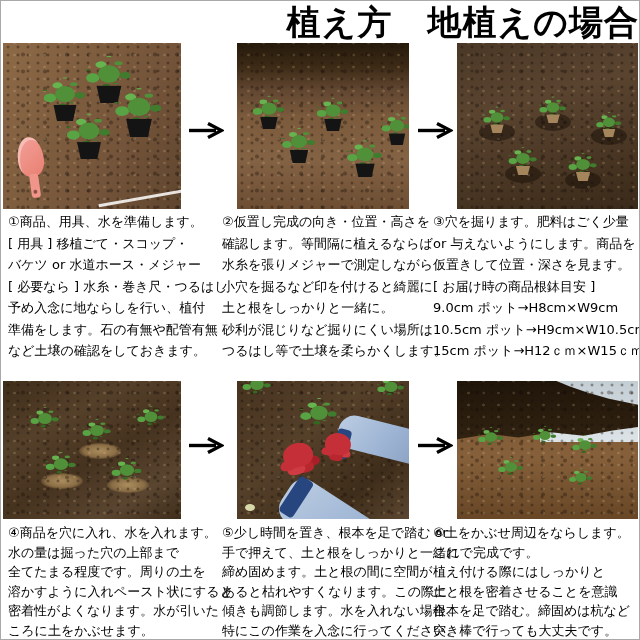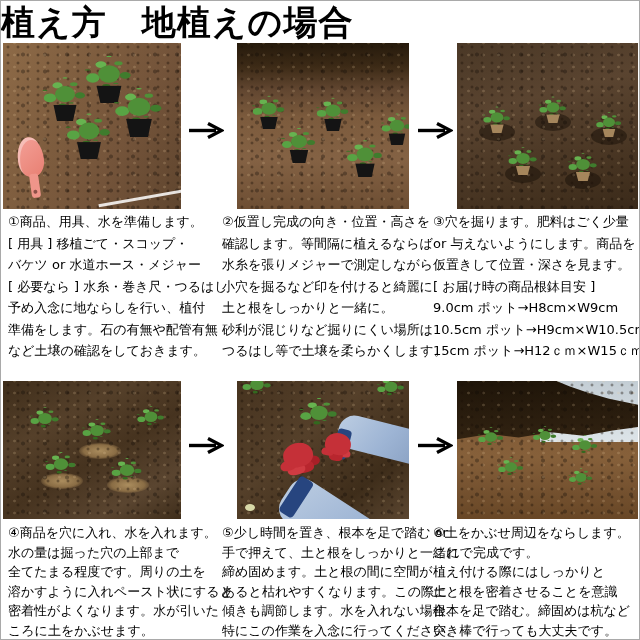--- a/index.html
+++ b/index.html
@@ -3,21 +3,21 @@
 <meta charset="utf-8">
 <style>
   html,body{margin:0;padding:0;background:#fff;}
   .page{
     position:relative;width:638px;height:638px;background:#ffffff;
     border:1px solid #a9a9a9;overflow:hidden;
     font-family:"DejaVu Sans","Liberation Sans",sans-serif;color:#000;
   }
   .title{
     position:absolute;top:0;left:0;width:100%;height:42px;
-    text-align:left;font-size:34px;font-weight:700;letter-spacing:1px;line-height:42px;
+    text-align:right;font-size:34px;font-weight:700;letter-spacing:1px;line-height:42px;
   }
   
   .photo{position:absolute;overflow:hidden;}
   .photo::after{ 
     content:"";position:absolute;inset:0;z-index:2;pointer-events:none;
     background-image:
       radial-gradient(circle, rgba(25,14,6,.38) 1.1px, transparent 1.8px),
       radial-gradient(circle, rgba(235,205,160,.20) 1px, transparent 1.7px),
       radial-gradient(circle, rgba(10,6,3,.30) 1.6px, transparent 2.4px);
     background-size:10px 8px,15px 12px,22px 17px;

